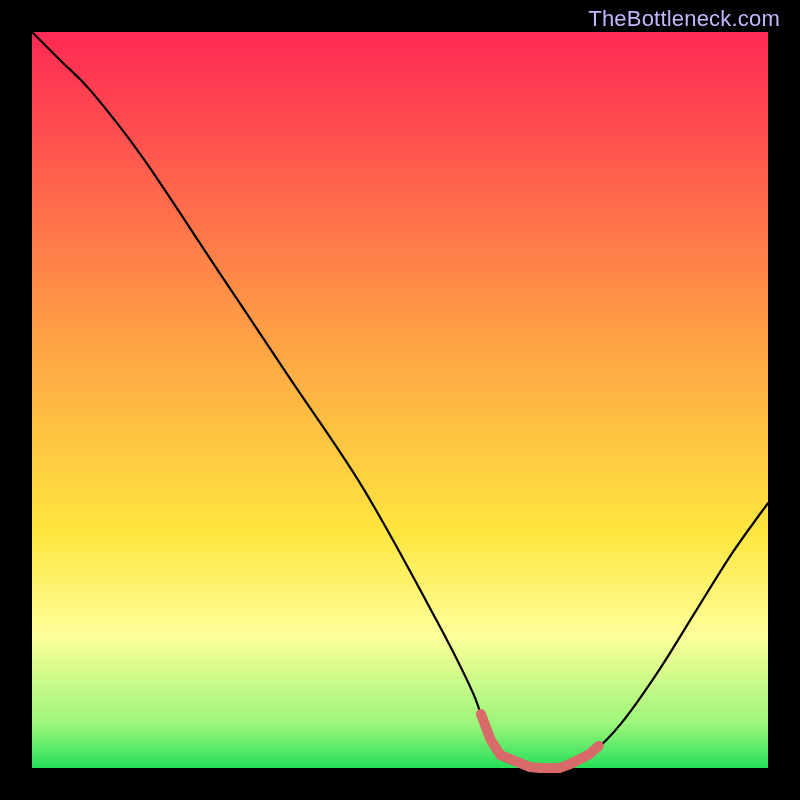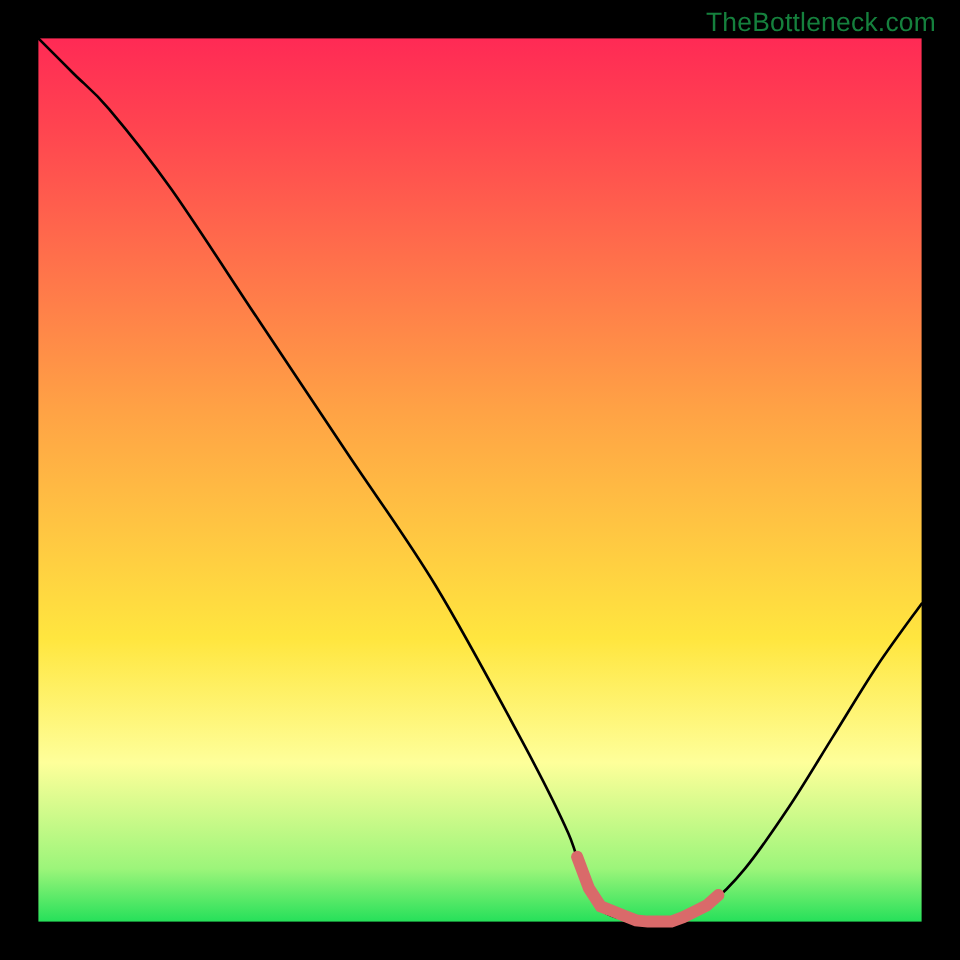--- a/index.html
+++ b/index.html
@@ -32,21 +32,21 @@
       var(--c-yellow) 68%,
       var(--c-paleyellow) 82%,
       var(--c-lightgreen) 94%,
       var(--c-green) 100%
     );
   }
   .watermark {
     position: absolute;
     top: 6px;
     right: 20px;
-    color: #15803d;
+    color: #c4b5fd;
     font-size: 22px;
     letter-spacing: 0.2px;
     font-weight: 500;
   }
   svg.curve {
     position: absolute;
     left: 0;
     top: 0;
     width: 736px;
     height: 736px;

